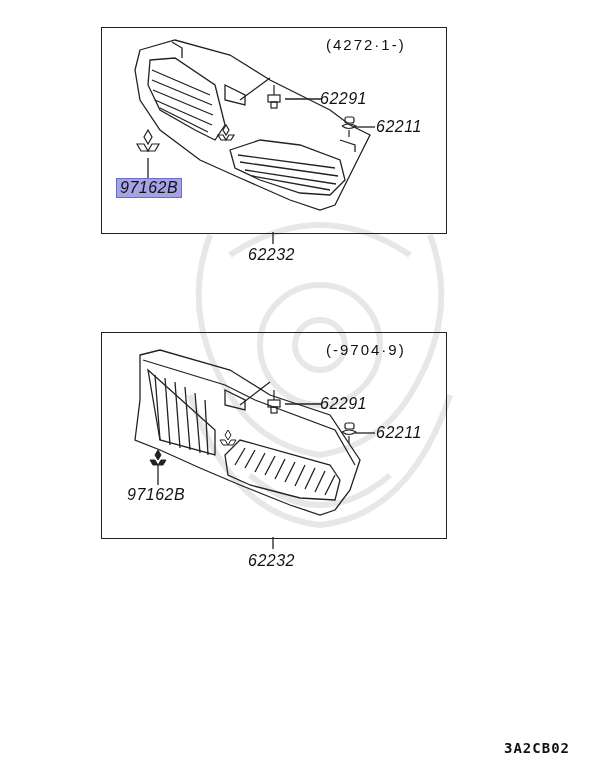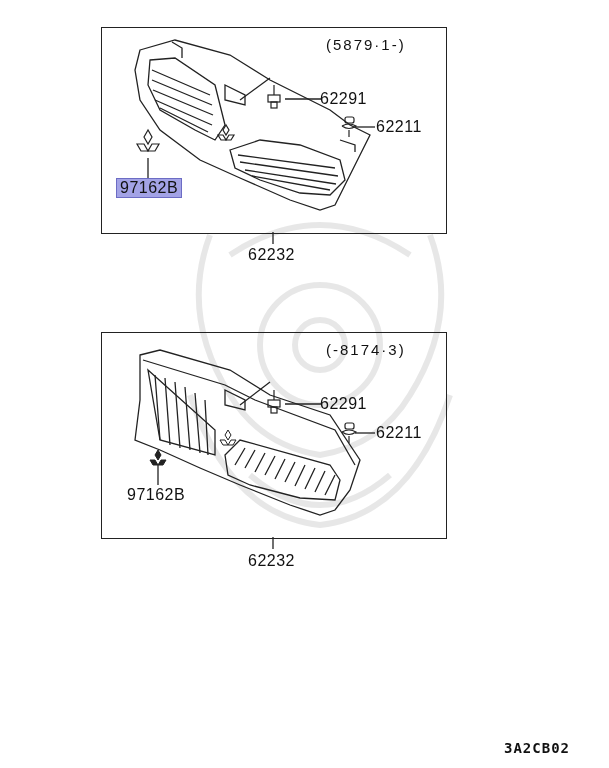--- a/index.html
+++ b/index.html
@@ -1,21 +1,21 @@
 <!DOCTYPE html>
 <html><head>
 <meta charset="utf-8">
 <style>
   html,body{margin:0;padding:0;background:#fff;}
   body{width:609px;height:768px;position:relative;overflow:hidden;font-family:"Liberation Sans","DejaVu Sans",sans-serif;color:#111;}
   .watermark{position:absolute;left:170px;top:195px;width:300px;height:350px;opacity:0.09;}
   .panel{position:absolute;border:1px solid #222;background:transparent;}
   #panel1{left:101px;top:27px;width:344px;height:205px;}
   #panel2{left:101px;top:332px;width:344px;height:205px;}
-  .lbl{position:absolute;font-size:16px;letter-spacing:0.5px;line-height:16px;white-space:nowrap;}
+  .lbl{position:absolute;font-size:16px;letter-spacing:0.5px;line-height:16px;white-space:nowrap;font-style:italic;}
   .date{position:absolute;font-size:15px;letter-spacing:2px;white-space:nowrap;}
   .hl{background:#a3a3e6;border:1px solid #6c6cc4;padding:1px 3px;}
   .foot{position:absolute;left:504px;top:740px;font-family:"DejaVu Sans Mono",monospace;font-size:14px;font-weight:bold;letter-spacing:1px;}
   svg.draw{position:absolute;left:0;top:0;}
   .callout{position:absolute;cursor:pointer;}
 </style>
 </head>
 <body>
 
 <svg class="watermark" viewBox="0 0 300 350">
@@ -99,26 +99,26 @@
     <path d="M155 460 L150 460 L153 465 L158 465 Z"></path>
     <path d="M161 460 L166 460 L163 465 L158 465 Z"></path>
   </g>
   <g fill="none" stroke="#222" stroke-width="1">
     <path d="M228 430 L225 435 L228 440 L231 435 Z"></path>
     <path d="M225 440 L220 440 L223 445 L228 445 Z"></path>
     <path d="M231 440 L236 440 L233 445 L228 445 Z"></path>
   </g>
 </svg>
 
-<div class="date" style="left:326px;top:36px;">(5879·1-)</div>
+<div class="date" style="left:326px;top:36px;">(4272·1-)</div>
 <div class="lbl callout" style="left:320px;top:91px;">62291</div>
 <div class="lbl callout" style="left:376px;top:119px;">62211</div>
 <div class="lbl callout hl" style="left:116px;top:178px;">97162B</div>
 <div class="lbl callout" style="left:248px;top:247px;">62232</div>
 
 <div class="panel" id="panel2"></div>
-<div class="date" style="left:326px;top:341px;">(-8174·3)</div>
+<div class="date" style="left:326px;top:341px;">(-9704·9)</div>
 <div class="lbl callout" style="left:320px;top:396px;">62291</div>
 <div class="lbl callout" style="left:376px;top:425px;">62211</div>
 <div class="lbl callout" style="left:127px;top:487px;">97162B</div>
 <div class="lbl callout" style="left:248px;top:553px;">62232</div>
 
 <div class="foot">3A2CB02</div>
 
 </body></html>

